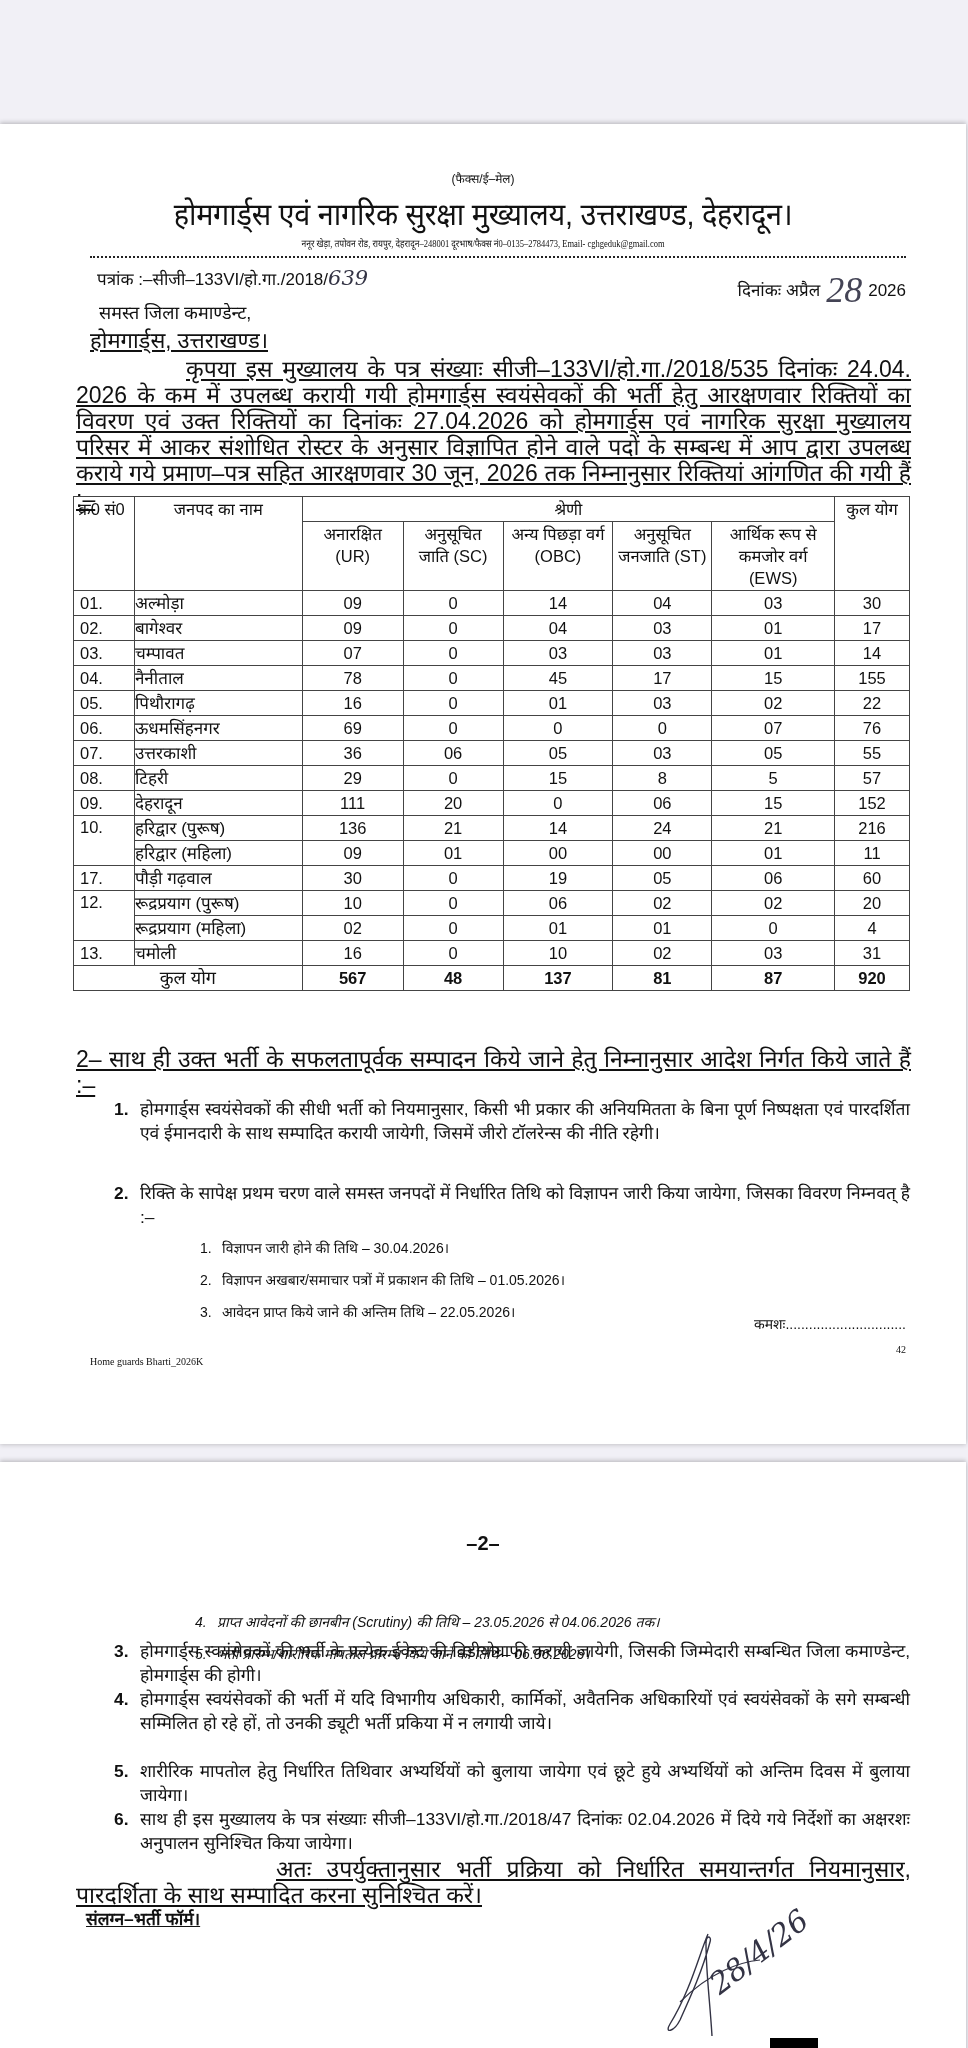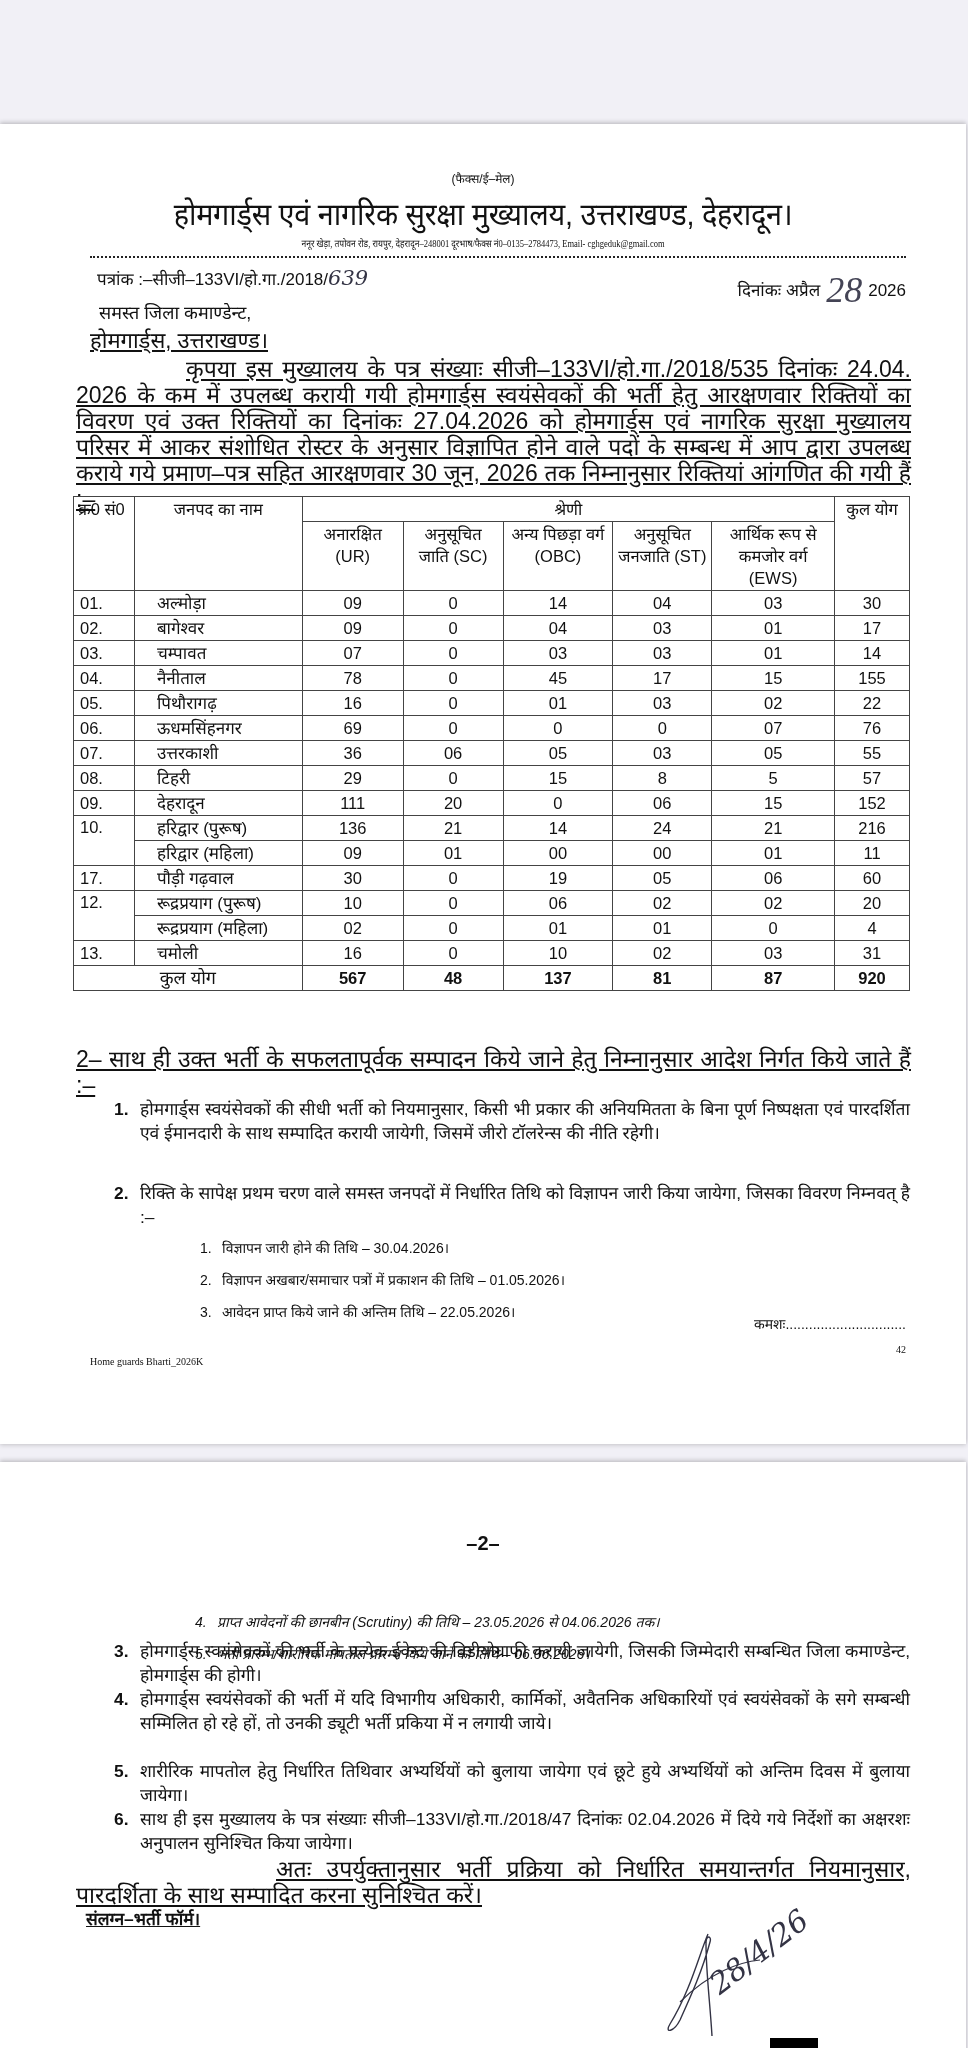--- a/index.html
+++ b/index.html
@@ -30,21 +30,21 @@
 
   .para { left: 76px; width: 835px; font-size: 23px; line-height: 26px; text-align: justify; text-decoration: underline; }
   .para.indent { text-indent: 110px; }
   #intro { top: 232px; }
 
   
   table.vac { position: absolute; top: 372px; left: 73px; width: 837px; border-collapse: collapse; font-size: 16.5px; }
   table.vac th, table.vac td { border: 1.5px solid #444; padding: 1px 4px; }
   table.vac th { font-weight: normal; vertical-align: top; line-height: 22px; }
   table.vac td { height: 25px; line-height: 21px; text-align: center; }
-  table.vac td.name { text-align: left; padding-left: 22px; font-size: 17px; }
+  table.vac td.name { text-align: left; padding-left: 0; font-size: 17px; }
   table.vac td.sno { text-align: left; padding-left: 6px; }
   table.vac tr.total td { font-weight: bold; font-size: 16.5px; }
   table.vac tr.total td.total-label { font-weight: normal; font-size: 18px; }
 
   #order-intro { top: 922px; left: 76px; width: 835px; }
   .item { font-size: 17.4px; line-height: 23.6px; text-align: justify; }
   .item .num { position: absolute; left: -26px; font-weight: bold; }
   .sub { font-size: 14px; line-height: 24px; margin-top: 8px; }
   .sub .num { display: inline-block; width: 22px; }
 

